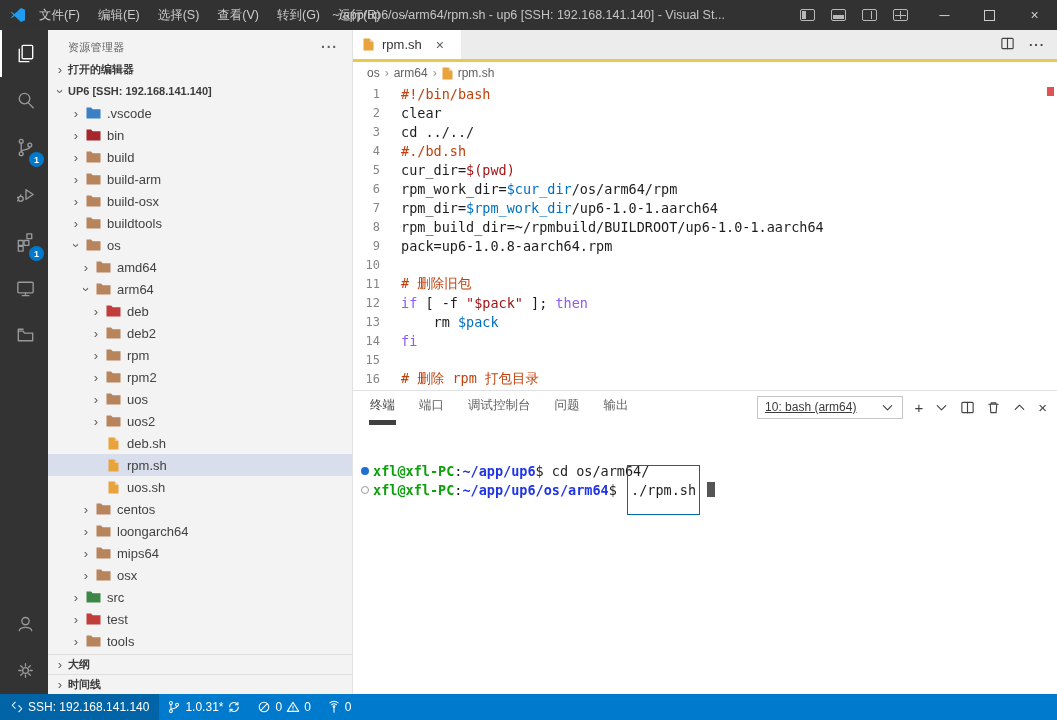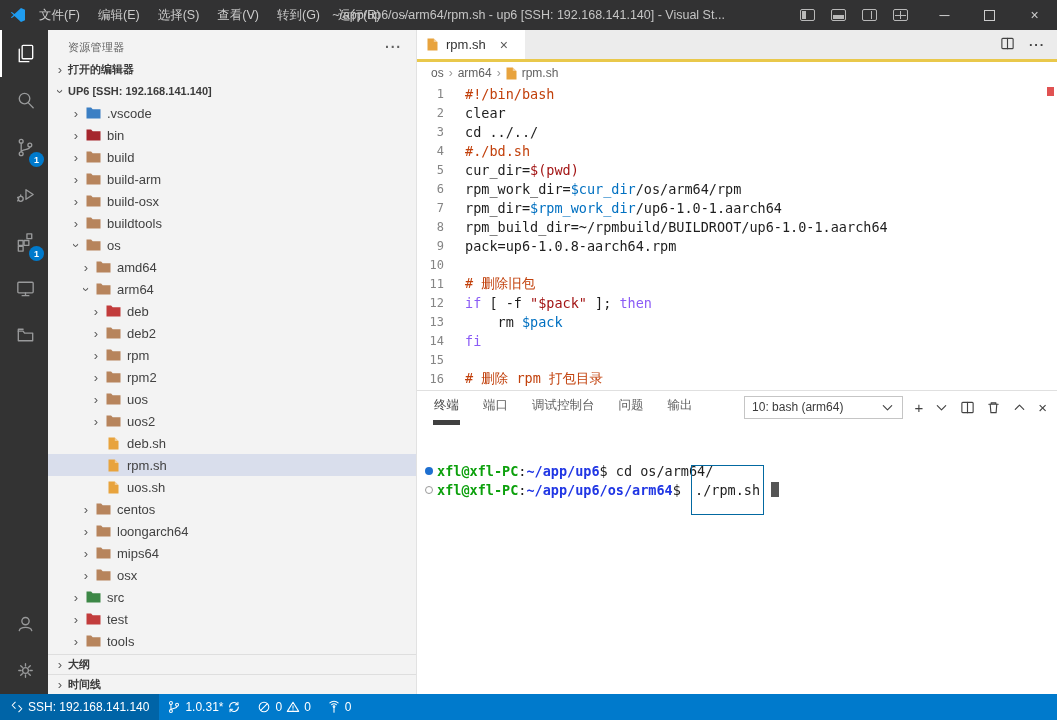--- a/index.html
+++ b/index.html
@@ -29,21 +29,21 @@
 
   
   .activitybar { width:48px; background:#333333; display:flex; flex-direction:column; flex:none; }
   .ab-top { flex:1; }
   .ab-item { width:48px; height:47px; display:flex; align-items:center; justify-content:center; color:#999a9b; position:relative; cursor:pointer; border-left:2px solid transparent; }
   .ab-item.active { color:#ffffff; border-left-color:#ffffff; }
   .ab-item svg { width:23px; height:23px; stroke:currentColor; fill:none; stroke-width:1.4; stroke-linecap:round; stroke-linejoin:round; }
   .badge { position:absolute; right:4px; bottom:4px; background:#007acc; color:#fff; font-size:9px; min-width:15px; height:15px; border-radius:9px; display:flex; align-items:center; justify-content:center; padding:0 3px; font-weight:bold; }
 
   
-  .sidebar { width:369px; background:#f3f3f3; border-right:1px solid #e2e2e2; display:flex; flex-direction:column; flex:none; min-height:0; }
+  .sidebar { width:305px; background:#f3f3f3; border-right:1px solid #e2e2e2; display:flex; flex-direction:column; flex:none; min-height:0; }
   .sb-title { height:28px; display:flex; align-items:center; padding:6px 14px 0 20px; font-size:11px; color:#616161; letter-spacing:.3px; flex:none; }
   .sb-more { margin-left:auto; font-weight:bold; font-size:14px; color:#616161; cursor:pointer; letter-spacing:1px; }
   .sb-section { height:22px; display:flex; align-items:center; font-size:11px; font-weight:700; color:#3b3b3b; padding-left:4px; flex:none; cursor:pointer; }
   .sb-section.bordered { border-top:1px solid #dedede; height:20px; }
   .tw { width:16px; display:inline-flex; justify-content:center; color:#5a5a5a; font-size:13px; flex:none; font-weight:400; }
   .tw.open { transform:rotate(90deg); }
   .tw-sp { width:16px; flex:none; }
   .tree { flex:1; overflow:hidden; font-size:13px; color:#424242; }
   .tree-row { height:22px; display:flex; align-items:center; cursor:pointer; white-space:nowrap; }
   .tree-row.selected { background:#d9deec; }
@@ -74,21 +74,21 @@
   .overview { position:absolute; top:0; right:0; width:12px; height:100%; }
   .ov-red { position:absolute; top:3px; left:2px; width:7px; height:9px; background:#e05252; display:block; }
 
   
   .panel { height:304px; border-top:1px solid #e0e0e0; display:flex; flex-direction:column; flex:none; background:#fff; }
   .panel-header { height:32px; display:flex; align-items:center; padding:0 10px 0 16px; flex:none; }
   .panel-tabs { display:flex; gap:22px; }
   .p-tab { padding:8px 1px 6px; color:#616161; font-size:12.5px; cursor:pointer; white-space:nowrap; }
   .p-tab.active { color:#424242; border-bottom:5px solid #404040; }
   .panel-right { margin-left:auto; display:flex; align-items:center; gap:11px; color:#424242; }
-  .term-select { border:1px solid #c5c5c5; background:#fff; font-size:12px; padding:3px 7px; display:flex; align-items:center; gap:37px; color:#3b3b3b; cursor:pointer; white-space:nowrap; }
+  .term-select { border:1px solid #c5c5c5; background:#fff; font-size:12px; padding:3px 7px; display:flex; align-items:center; gap:24px; color:#3b3b3b; cursor:pointer; white-space:nowrap;text-decoration:underline; }
   .p-ic { display:inline-flex; align-items:center; justify-content:center; cursor:pointer; font-size:15px; color:#424242; }
   .terminal { flex:1; font-family:"DejaVu Sans Mono",monospace; font-size:13.5px; padding:6px 0 0 4px; position:relative; white-space:pre;margin-top:32px; }
   .term-line { display:flex; align-items:center; height:19px; }
   .t-dot { width:16px; display:inline-flex; align-items:center; justify-content:center; flex:none; }
   .t-dot.filled::before { content:""; width:8px; height:8px; border-radius:50%; background:#1e6fd0; }
   .t-dot.outline::before { content:""; width:6px; height:6px; border-radius:50%; border:1.5px solid #9a9a9a; }
   .ts-user { color:#0ca00c; font-weight:bold; }
   .ts-path { color:#2036e4; font-weight:bold; }
   .ts-plain { color:#1e1e1e; }
   .boxed { border:1px solid #0369a1; padding:16px 3px; margin:0 2px; }

